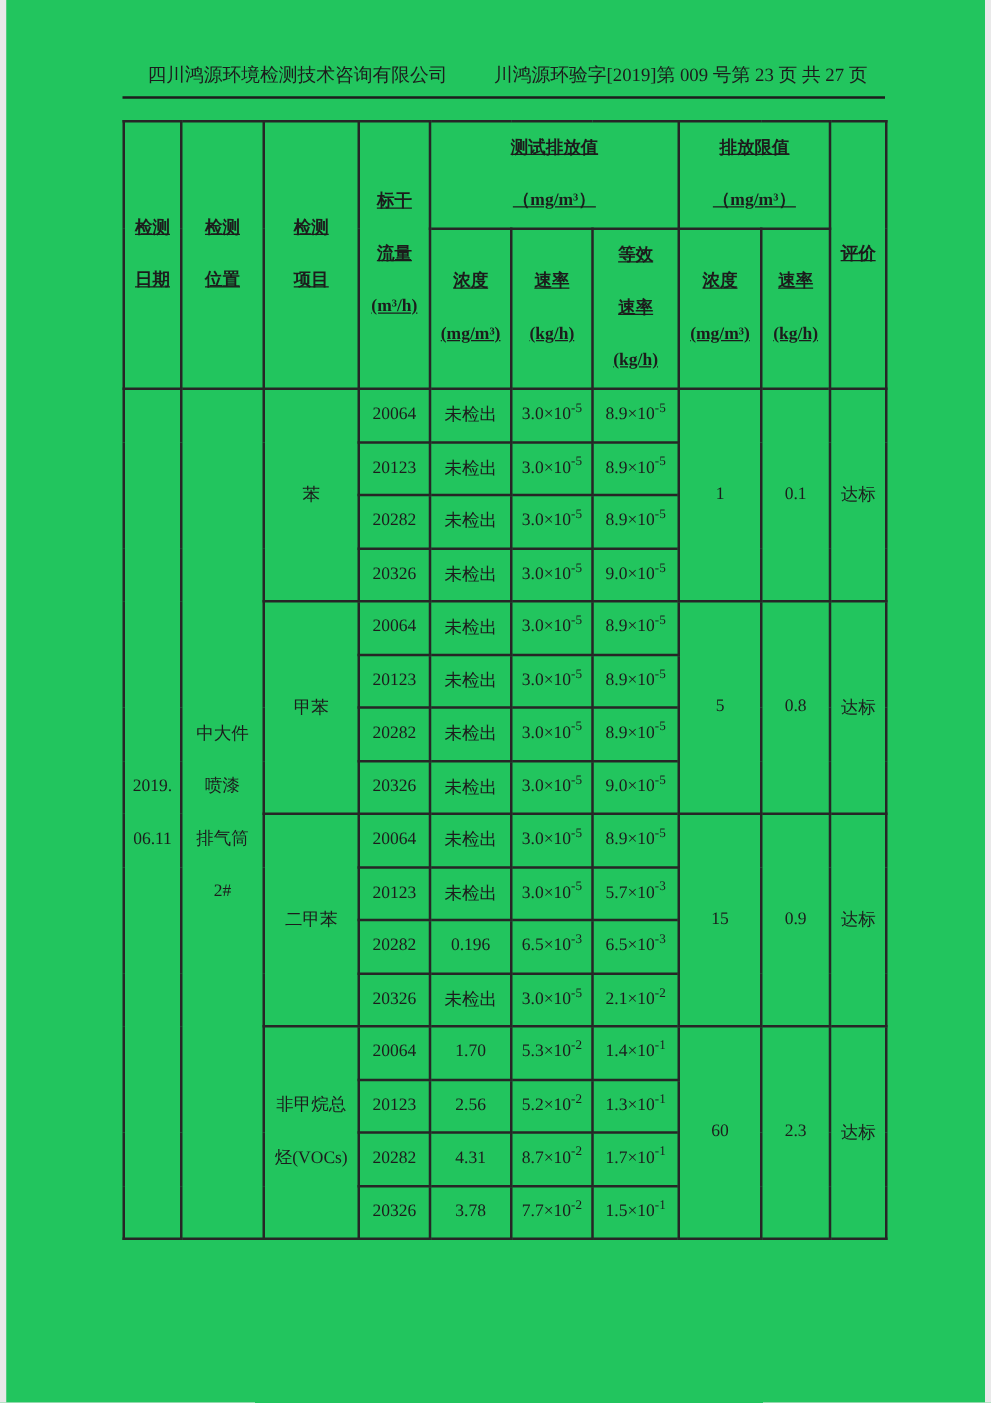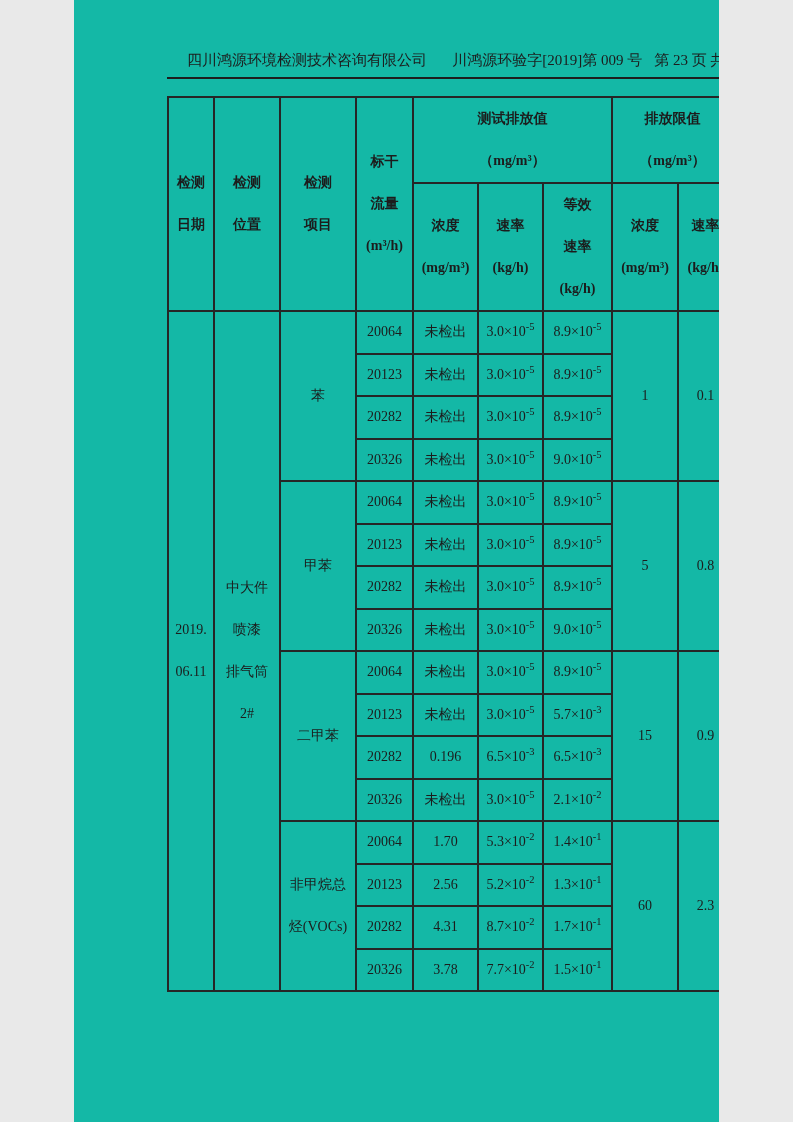--- a/index.html
+++ b/index.html
@@ -1,59 +1,59 @@
 <!DOCTYPE html>
 <html><head>
 <meta charset="utf-8">
 <title>Document</title>
 <style>
   html, body { margin:0; padding:0; background:#e9e9e9; }
   .page {
     position:relative;
-    width:645px; height:1122px;
-    background:#14b8a6;
+    width:783px; height:1122px;
+    background:#22c55e;
     margin:0 auto;
     font-family:"Liberation Serif","DejaVu Serif",serif;
     color:#1c1c1c;
     overflow:hidden;
   }
 
   
   .page-header {
     position:absolute;
     left:93px; top:51px;
     width:610px;
     display:flex;
     justify-content:space-between;
     align-items:baseline;
     padding:0 14px 7px 20px;
     box-sizing:border-box;
     border-bottom:2.5px solid #1d1d1d;
     font-size:15px;
     white-space:nowrap;
   }
-  .page-header .doc-group { display:flex; gap:12px; }
+  .page-header .doc-group { display:flex; }
 
   
   table.report {
     position:absolute;
     left:93px; top:96px;
     width:610px;
     border-collapse:collapse;
     table-layout:fixed;
   }
   table.report th, table.report td {
     border:2px solid #262626;
     text-align:center;
     vertical-align:middle;
     padding:0;
     font-size:14px;
     overflow:hidden;
   }
-  table.report thead th { font-weight:bold; line-height:42px; }
+  table.report thead th { font-weight:bold; line-height:42px;text-decoration:underline; }
   tr.hrow-a { height:82px; }
   tr.hrow-b { height:127px; }
   table.report tbody tr { height:42.5px; }
   table.report td.multiline { line-height:42px; }
   table.report sup { font-size:10.5px; line-height:0; }
 </style>
 </head>
 <body>
 
 <div class="page">

